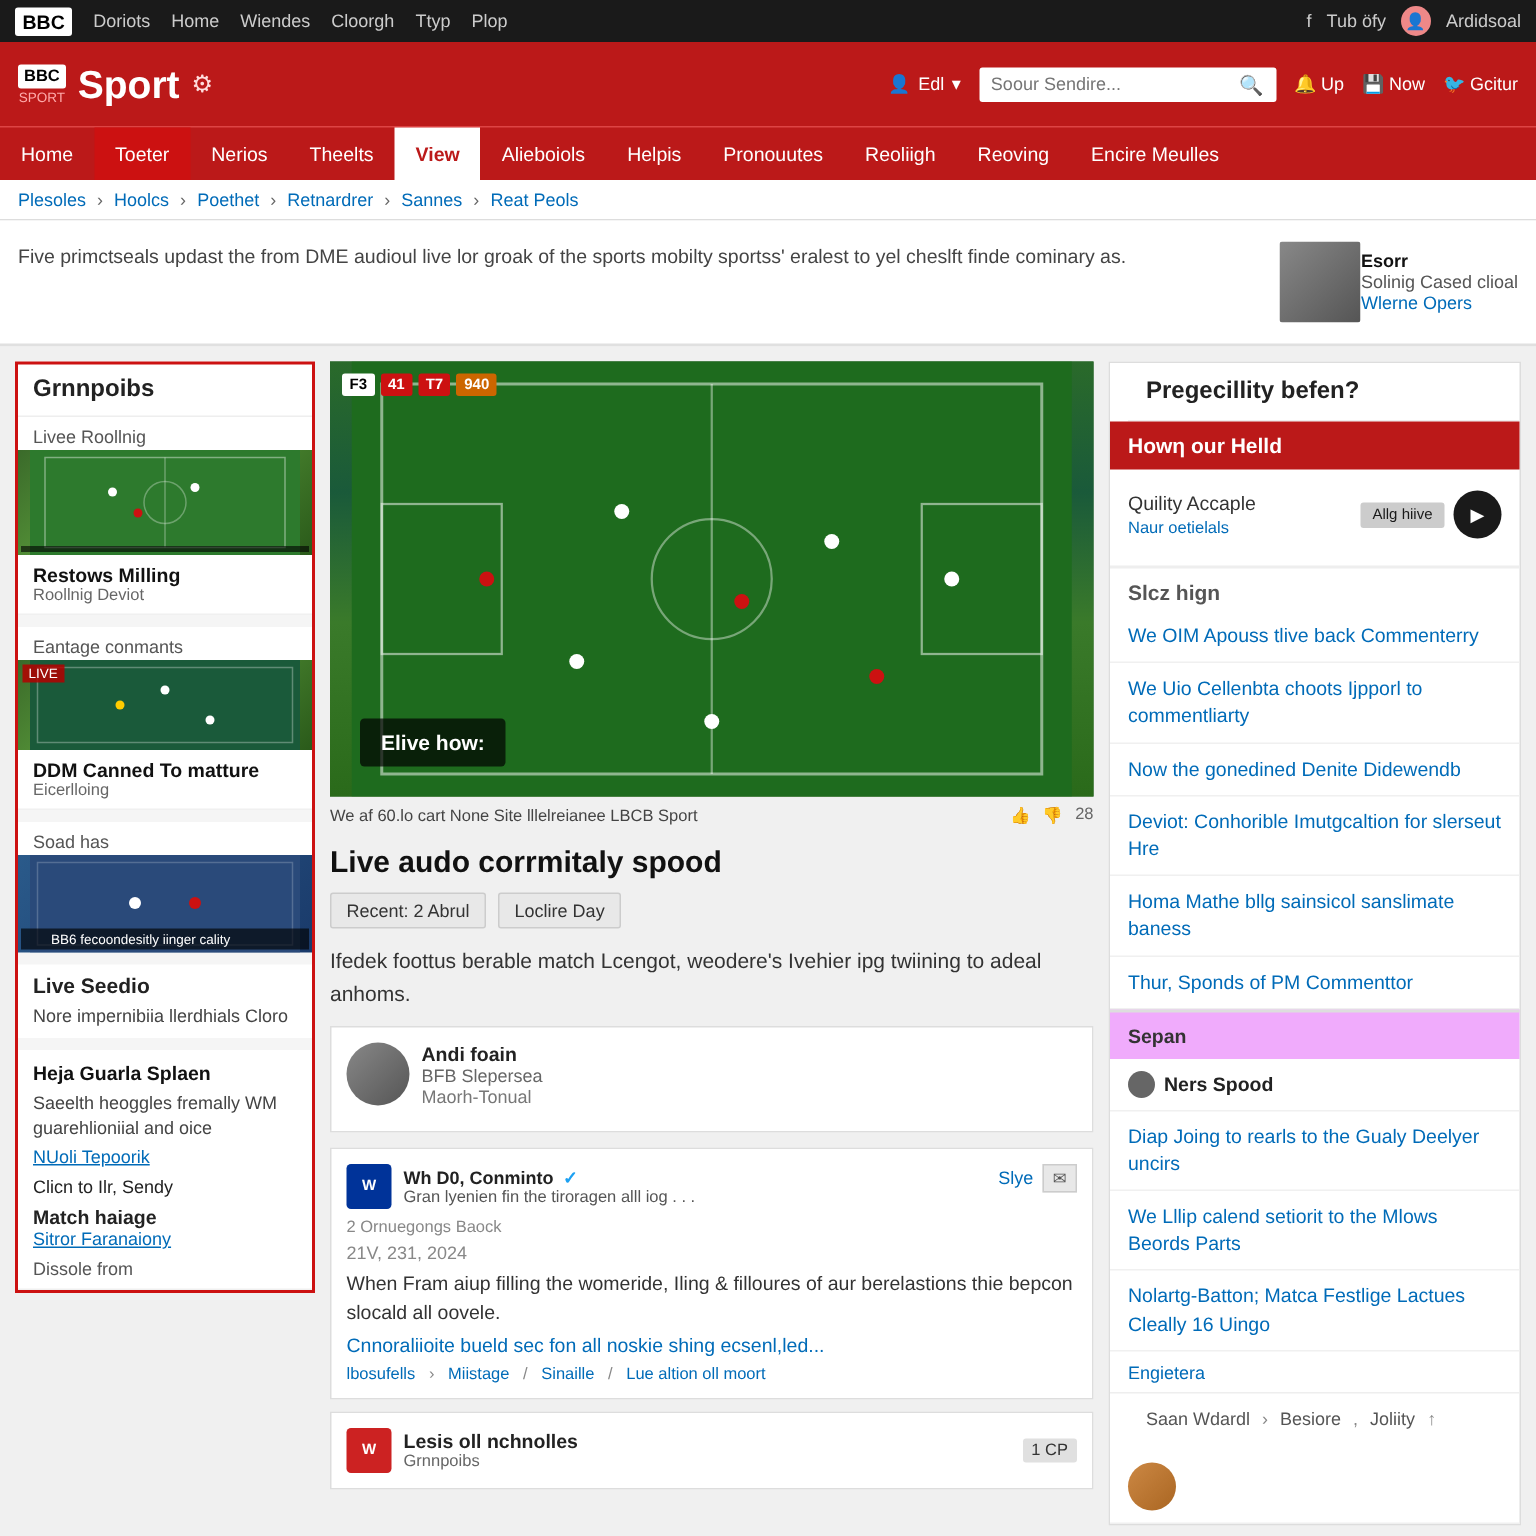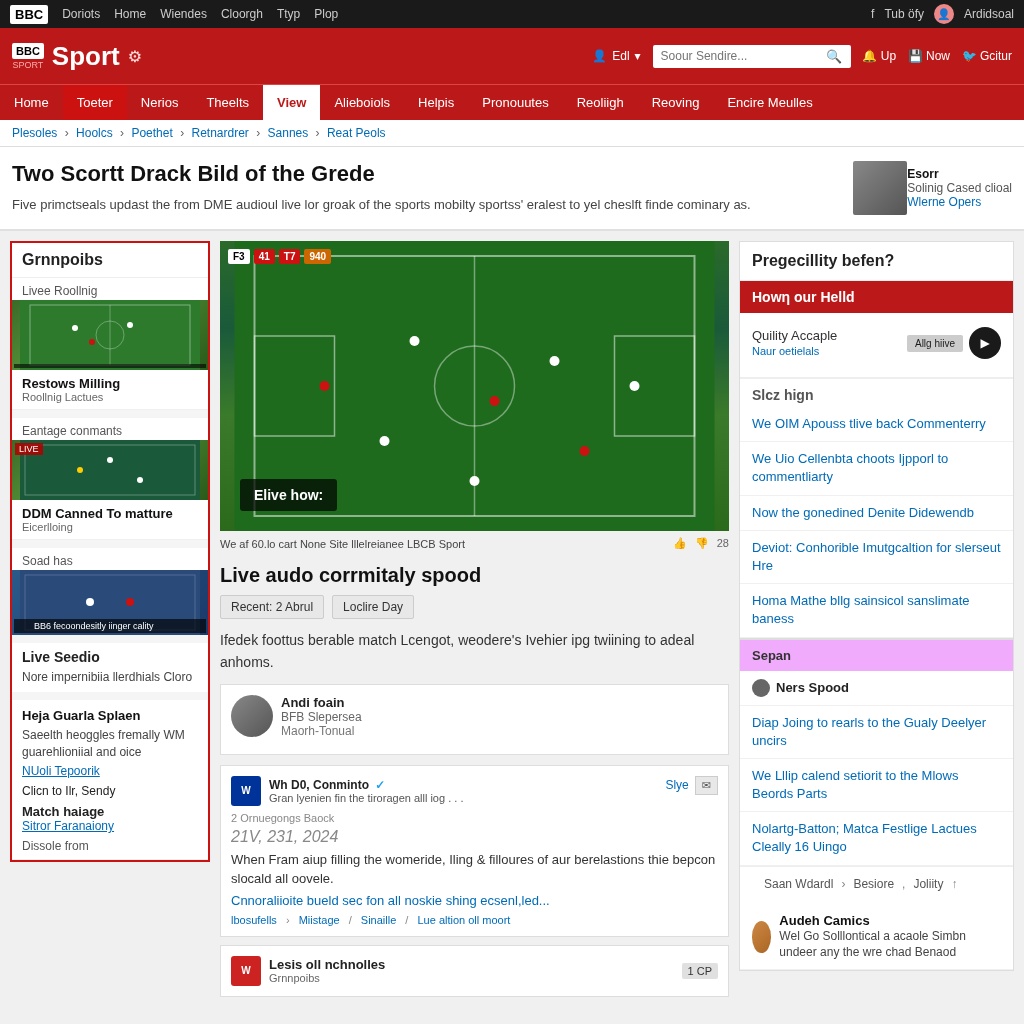--- a/index.html
+++ b/index.html
@@ -85,21 +85,21 @@
     
     .comment-block { background: #fff; border: 1px solid #ddd; padding: 10px; margin: 10px 0; }
     .comment-author { display: flex; align-items: center; gap: 8px; margin-bottom: 6px; }
     .comment-avatar { width: 36px; height: 36px; border-radius: 50%; background: #888; }
     .comment-author-info { }
     .comment-author-name { font-weight: bold; font-size: 13px; }
 
     
     .right-sidebar { width: 275px; flex-shrink: 0; }
     .right-panel { background: #fff; border: 1px solid #ddd; margin-bottom: 10px; }
-    .right-panel-title { font-size: 16px; font-weight: bold; padding: 10px 12px; border-bottom: 1px solid #eee; }
+    .right-panel-title { font-size: 16px; font-weight: bold; padding: 10px 12px; border-bottom: 1px solid #eee; margin-left: 12px; }
     .right-panel-subtitle { background: #bb1919; color: #fff; font-size: 14px; font-weight: bold; padding: 8px 12px; }
     .right-panel-content { padding: 8px 12px; }
     .audio-item { display: flex; align-items: center; justify-content: space-between; padding: 6px 0; }
     .audio-play-btn { width: 32px; height: 32px; background: #1a1a1a; border-radius: 50%; display: flex; align-items: center; justify-content: center; cursor: pointer; }
     .audio-btn-name { background: #ccc; color: #1a1a1a; font-size: 10px; padding: 3px 8px; border-radius: 2px; cursor: pointer; }
     .right-section-label { font-size: 14px; font-weight: bold; padding: 8px 12px 4px; border-top: 2px solid #eee; margin-top: 4px; color: #555; }
     .right-link-item { padding: 8px 12px; border-bottom: 1px solid #f0f0f0; font-size: 13px; color: #006bb8; cursor: pointer; line-height: 1.4; }
 
     .right-section-header { background: #f0abfc; font-size: 13px; font-weight: bold; padding: 8px 12px; color: #333; border-top: 2px solid #ddd; }
     .right-user-item { display: flex; align-items: center; gap: 8px; padding: 8px 12px; border-bottom: 1px solid #f0f0f0; }
@@ -194,21 +194,20 @@
   <span> › </span>
   <a>Retnardrer</a>
   <span> › </span>
   <a>Sannes</a>
   <span> › </span>
   <a>Reat Peols</a>
 </div>
 
 <div class="article-header">
   <div class="article-header-text">
-    <h1>Two Scortt Drack Bild of the Grede</h1>
     <p>Five primctseals updast the from DME audioul live lor groak of the sports mobilty sportss' eralest to yel cheslft finde cominary as.</p>
   </div>
   <div class="article-header-author">
     <div class="author-avatar">
       <div class="author-avatar-img"></div>
     </div>
     <div class="author-info">
       <div class="author-name">Esorr</div>
       <div class="author-role">Solinig Cased clioal</div>
       <div class="author-link">Wlerne Opers</div>
@@ -231,21 +230,21 @@
             <line x1="90" y1="5" x2="90" y2="65" stroke="rgba(255,255,255,0.3)" stroke-width="1"></line>
             <circle cx="55" cy="28" r="3" fill="#fff"></circle>
             <circle cx="72" cy="42" r="3" fill="#cc1111"></circle>
             <circle cx="110" cy="25" r="3" fill="#fff"></circle>
           </svg>
         </div>
         <div class="sidebar-thumb-overlay" style="position:absolute;bottom:2px;left:2px;right:2px;background:rgba(0,0,0,0.6);color:#fff;font-size:9px;padding:2px 4px;"></div>
       </div>
       <div class="sidebar-item">
         <div class="sidebar-item-title">Restows Milling</div>
-        <div class="sidebar-item-sub">Roollnig Lactues</div>
+        <div class="sidebar-item-sub">Roollnig Deviot</div>
       </div>
       <div class="sidebar-section-gap"></div>
       <div class="sidebar-section-label">Eantage conmants</div>
       <div style="position:relative;">
         <div class="sidebar-thumb" style="height:60px;">
           <svg viewBox="0 0 180 60" style="width:100%;height:60px;">
             <rect width="180" height="60" fill="#1a5a3a"></rect>
             <circle cx="60" cy="30" r="3" fill="#ffcc00"></circle>
             <circle cx="90" cy="20" r="3" fill="#fff"></circle>
             <circle cx="120" cy="40" r="3" fill="#fff"></circle>
@@ -357,21 +356,21 @@
             </div>
             <div style="font-size:11px;color:#555;">Gran lyenien fin the tiroragen alll iog . . .</div>
           </div>
         </div>
         <div style="display:flex;gap:6px;align-items:center;">
           <a style="color:#006bb8;font-size:12px;cursor:pointer;">Slye</a>
           <span style="background:#e8e8e8;border:1px solid #ccc;padding:2px 6px;font-size:11px;color:#555;">✉</span>
         </div>
       </div>
       <div style="font-size:11px;color:#888;margin:4px 0;">2 Ornuegongs Baock</div>
-      <div style="font-size:16px;color:#888;margin-bottom:4px;font-style:italic;">21V, 231, 2024</div>
+      <div style="font-size:12px;color:#888;margin-bottom:4px;">21V, 231, 2024</div>
       <div style="font-size:13px;color:#333;line-height:1.5;margin-bottom:4px;">When Fram aiup filling the womeride, Iling &amp; filloures of aur berelastions thie bepcon slocald all oovele.</div>
       <a style="color:#006bb8;font-size:13px;cursor:pointer;">Cnnoraliioite bueld sec fon all noskie shing ecsenl,led...</a>
       <div style="font-size:11px;color:#888;margin-top:6px;">
         <a style="color:#006bb8;cursor:pointer;margin-right:6px;">lbosufells</a>
         <span>›</span>
         <a style="color:#006bb8;cursor:pointer;margin:0 6px;">Miistage</a>
         <span>/</span>
         <a style="color:#006bb8;cursor:pointer;margin:0 6px;">Sinaille</a>
         <span>/</span>
         <a style="color:#006bb8;cursor:pointer;margin-left:6px;">Lue altion oll moort</a>
@@ -410,44 +409,44 @@
           </div>
         </div>
       </div>
 
       <div class="right-section-label">Slcz hign</div>
       <div class="right-link-item">We OIM Apouss tlive back Commenterry</div>
       <div class="right-link-item">We Uio Cellenbta choots Ijpporl to commentliarty</div>
       <div class="right-link-item">Now the gonedined Denite Didewendb</div>
       <div class="right-link-item">Deviot: Conhorible Imutgcaltion for slerseut Hre</div>
       <div class="right-link-item">Homa Mathe bllg sainsicol sanslimate baness</div>
+      <div class="right-link-item">Thur, Sponds of PM Commenttor</div>
 
       <div class="right-section-header">Sepan</div>
       <div style="display:flex;align-items:center;gap:6px;padding:8px 12px;border-bottom:1px solid #f0f0f0;">
         <span style="width:18px;height:18px;background:#666;border-radius:50%;display:inline-block;"></span>
         <span style="font-size:13px;font-weight:bold;">Ners Spood</span>
       </div>
       <div class="right-link-item">Diap Joing to rearls to the Gualy Deelyer uncirs</div>
       <div class="right-link-item">We Lllip calend setiorit to the Mlows Beords Parts</div>
       <div class="right-link-item">Nolartg-Batton; Matca Festlige Lactues Cleally 16 Uingo</div>
+      <div style="padding:6px 12px;">
+        <a style="color:#006bb8;font-size:12px;cursor:pointer;">Engietera</a>
+      </div>
 
       <div class="right-panel-footer">
         <div class="right-nav-links">
           <span class="right-nav-link">Saan Wdardl</span>
           <span>›</span>
           <span class="right-nav-link">Besiore</span>
           <span>,</span>
           <span class="right-nav-link">Joliity</span>
           <span>↑</span>
         </div>
       </div>
 
       <div class="right-user-item">
         <div class="right-user-avatar" style="background:linear-gradient(135deg,#cc8844,#aa6622);"></div>
-        <div class="right-user-info">
-          <div class="right-user-name">Audeh Camics</div>
-          <div class="right-user-text">Wel Go Solllontical a acaole Simbn undeer any the wre chad Benaod</div>
-        </div>
       </div>
     </div>
   </div>
 
 </div>
 
 </body></html>

